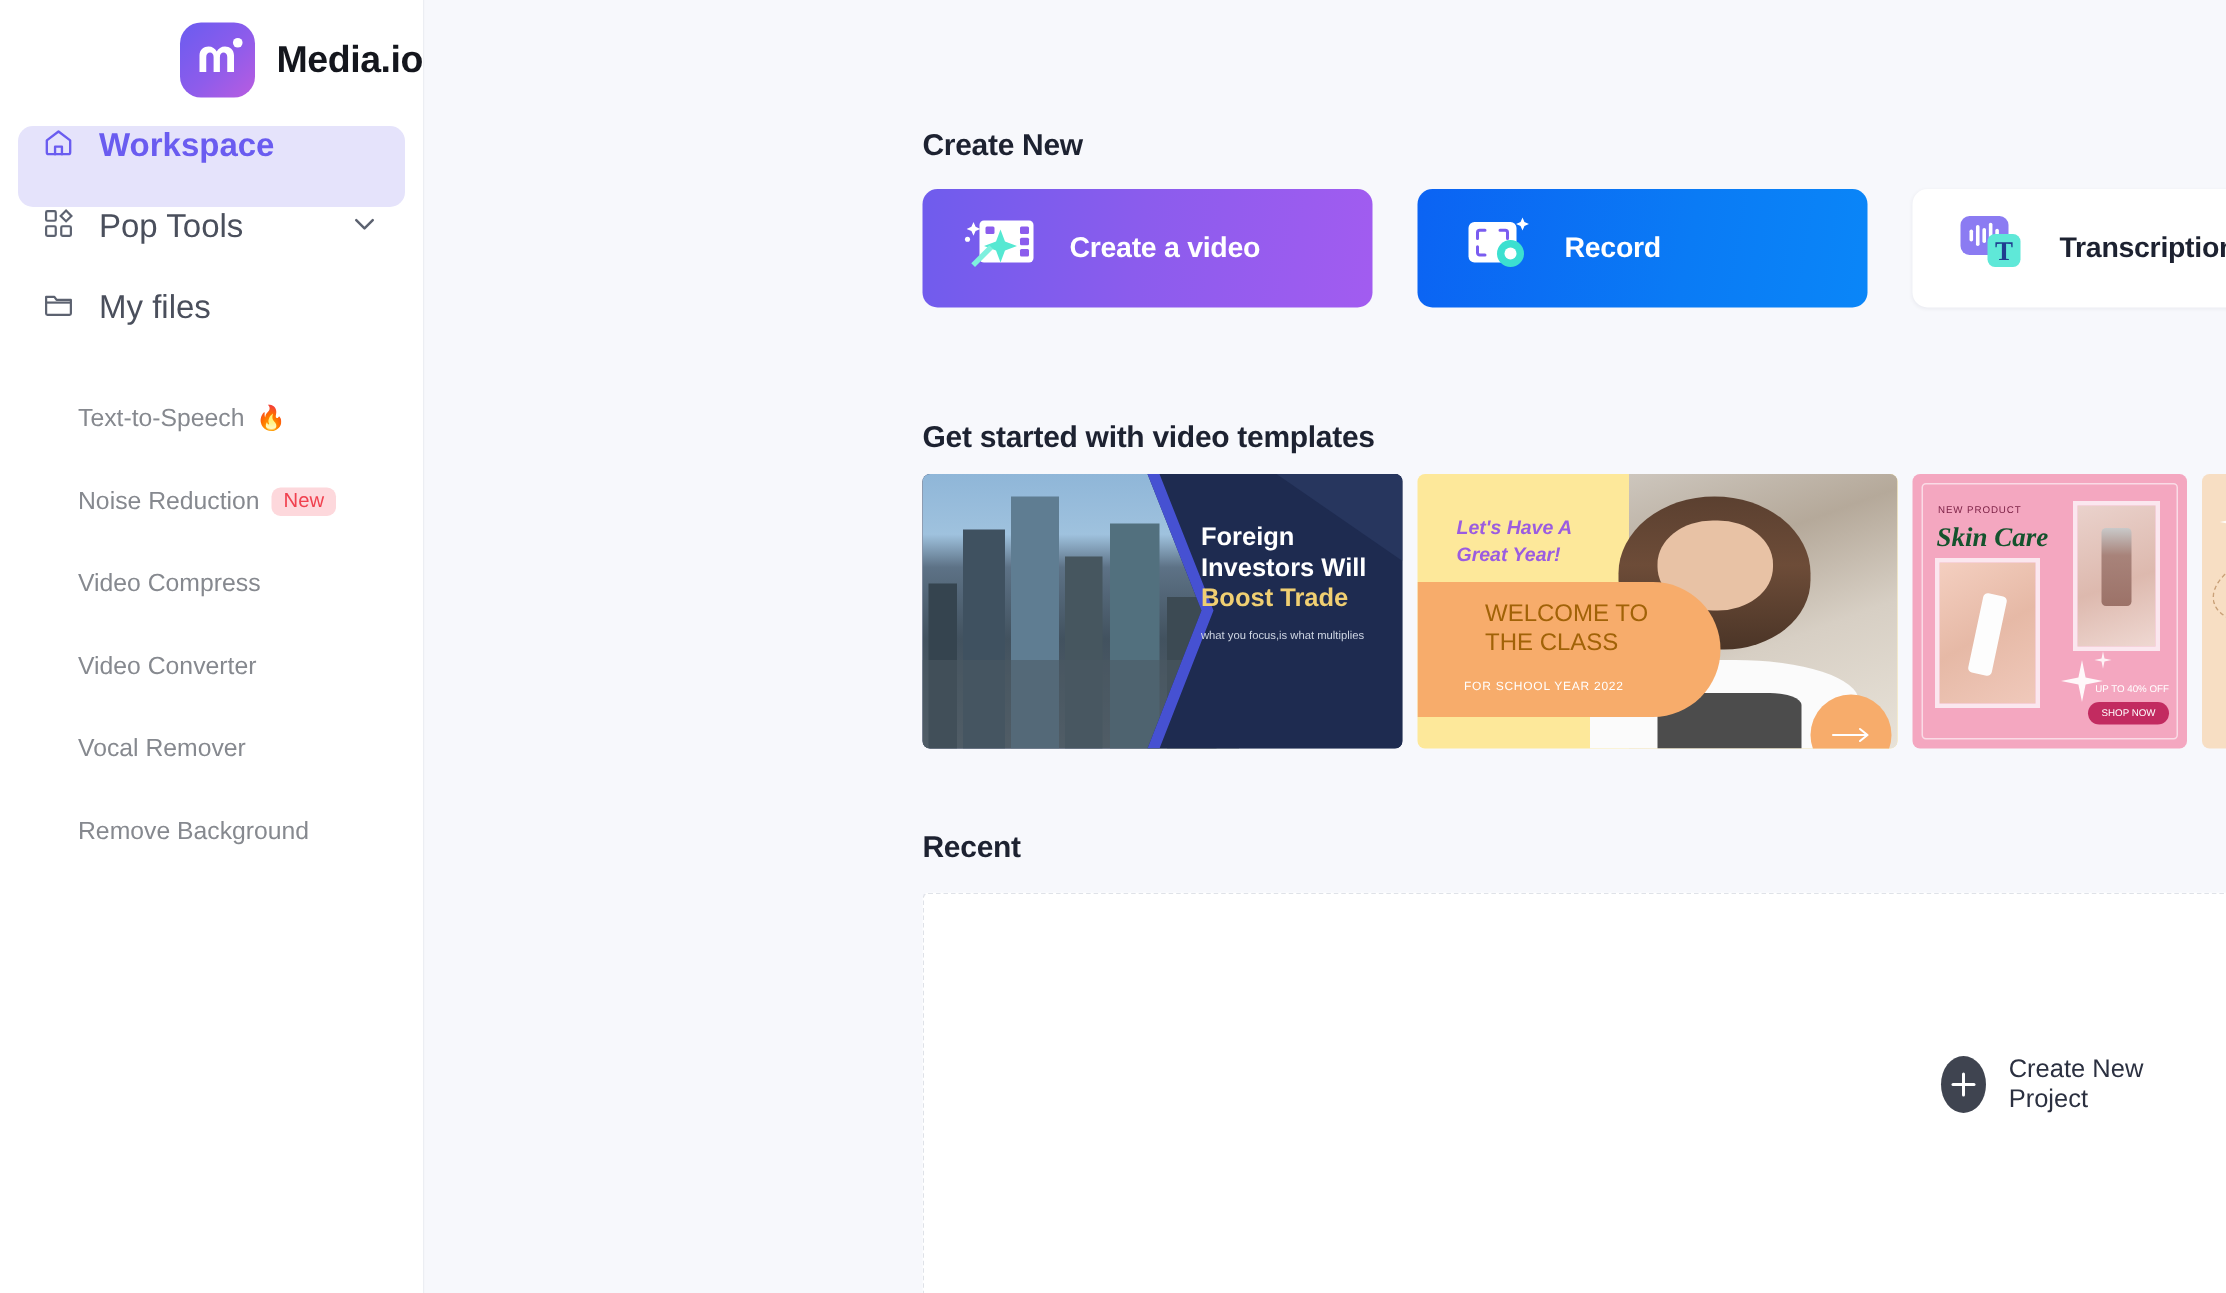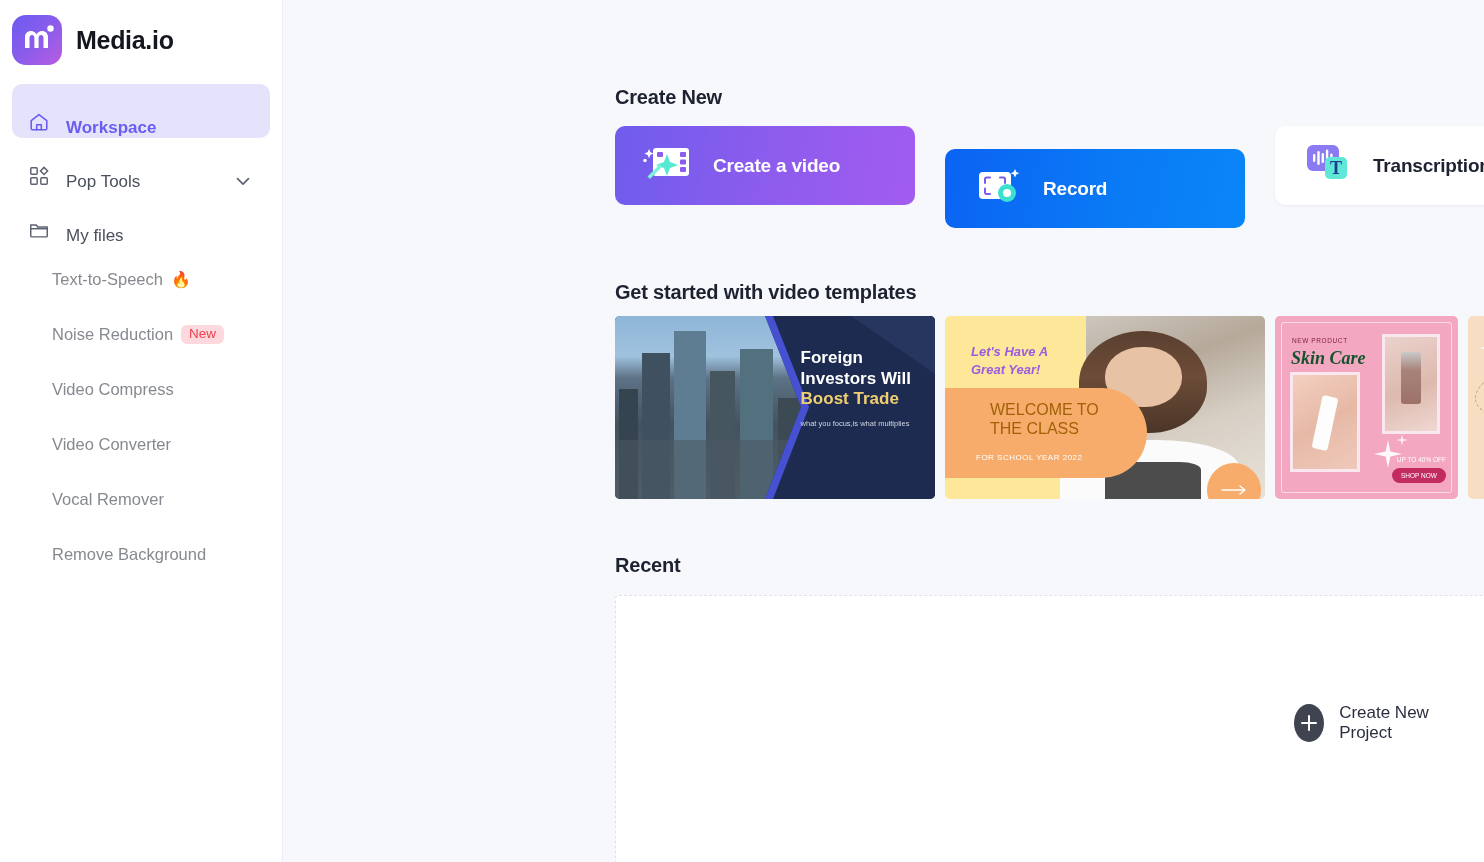--- a/index.html
+++ b/index.html
@@ -12,34 +12,34 @@
   .app { display: flex; width: 1484px; height: 862px; }
 
   
   .sidebar {
     width: 283px; height: 862px;
     background: #ffffff;
     border-right: 1px solid #eceef3;
     flex: 0 0 283px;
     position: relative;
   }
-  .brand { display: flex; align-items: center; gap: 14px; padding: 12px 0 0 12px; height: 68px; }
+  .brand { display: flex; align-items: center; gap: 14px; padding: 12px 0 0 12px; height: 68px; justify-content: flex-end; }
   .brand-logo {
     width: 50px; height: 50px; border-radius: 14px;
     background: linear-gradient(135deg,#6a5cf0 0%,#8e5ceb 55%,#b95ce0 100%);
     position: relative; flex: 0 0 50px;
   }
   .brand-logo svg { position: absolute; left: 0; top: 0; }
   .brand-name { font-size: 25px; font-weight: bold; color: #14161d; letter-spacing: -0.3px; }
 
   .nav { padding: 16px 12px 0 12px; }
   .nav-item {
-    display: flex; align-items: flex-end; gap: 16px;
+    display: flex; align-items: flex-start; gap: 16px;
     height: 54px; padding: 0 16px; border-radius: 10px;
-    color: #4a4f5c; font-size: 17px; cursor: pointer;
+    color: #4a4f5c; font-size: 22px; cursor: pointer;
   }
   .nav-item.active { background: #e5e3fb; color: #6a5cf0; font-weight: bold; }
   .nav-item .chev { margin-left: auto; color: #5c6270; display: flex; }
 
   .subnav { padding: 6px 12px 0 12px; }
   .subnav-item {
     display: flex; align-items: center; gap: 8px;
     height: 55px; padding: 0 16px 0 40px;
     color: #86898f; font-size: 16.5px; cursor: pointer;
   }
@@ -54,21 +54,21 @@
   .section-title { font-size: 20px; font-weight: bold; color: #1d2231; letter-spacing: -0.2px; }
 
   .create-new-title { position: absolute; left: 332px; top: 86px; }
   .create-cards { position: absolute; left: 332px; top: 126px; display: flex; gap: 30px; }
   .cc {
     height: 79px; border-radius: 10px;
     display: flex; align-items: center; gap: 16px; padding-left: 24px;
     cursor: pointer; position: relative;
   }
   .cc-video { width: 300px; background: linear-gradient(100deg,#6f5ced 0%,#8b5ced 48%,#a25cf0 100%); }
-  .cc-record { width: 300px; background: linear-gradient(100deg,#0b63f3 0%,#0a7bf5 60%,#0a86f8 100%); margin-top: 23px; }
+  .cc-record { width: 300px; background: linear-gradient(100deg,#0b63f3 0%,#0a7bf5 60%,#0a86f8 100%); }
   .cc-trans { width: 300px; background: #ffffff; box-shadow: 0 1px 3px rgba(20,25,45,.06); }
   .cc-label { font-size: 19px; font-weight: bold; color: #ffffff; letter-spacing: -0.2px; }
   .cc-trans .cc-label { color: #1d2231; }
 
   .templates-title { position: absolute; left: 332px; top: 281px; }
   .templates { position: absolute; left: 332px; top: 316px; display: flex; gap: 10px; }
   .tpl { height: 183px; border-radius: 5px; overflow: hidden; cursor: pointer; position: relative; flex: 0 0 auto; }
 
   
   .tpl1 { width: 320px; background: #1d2a4d; }

